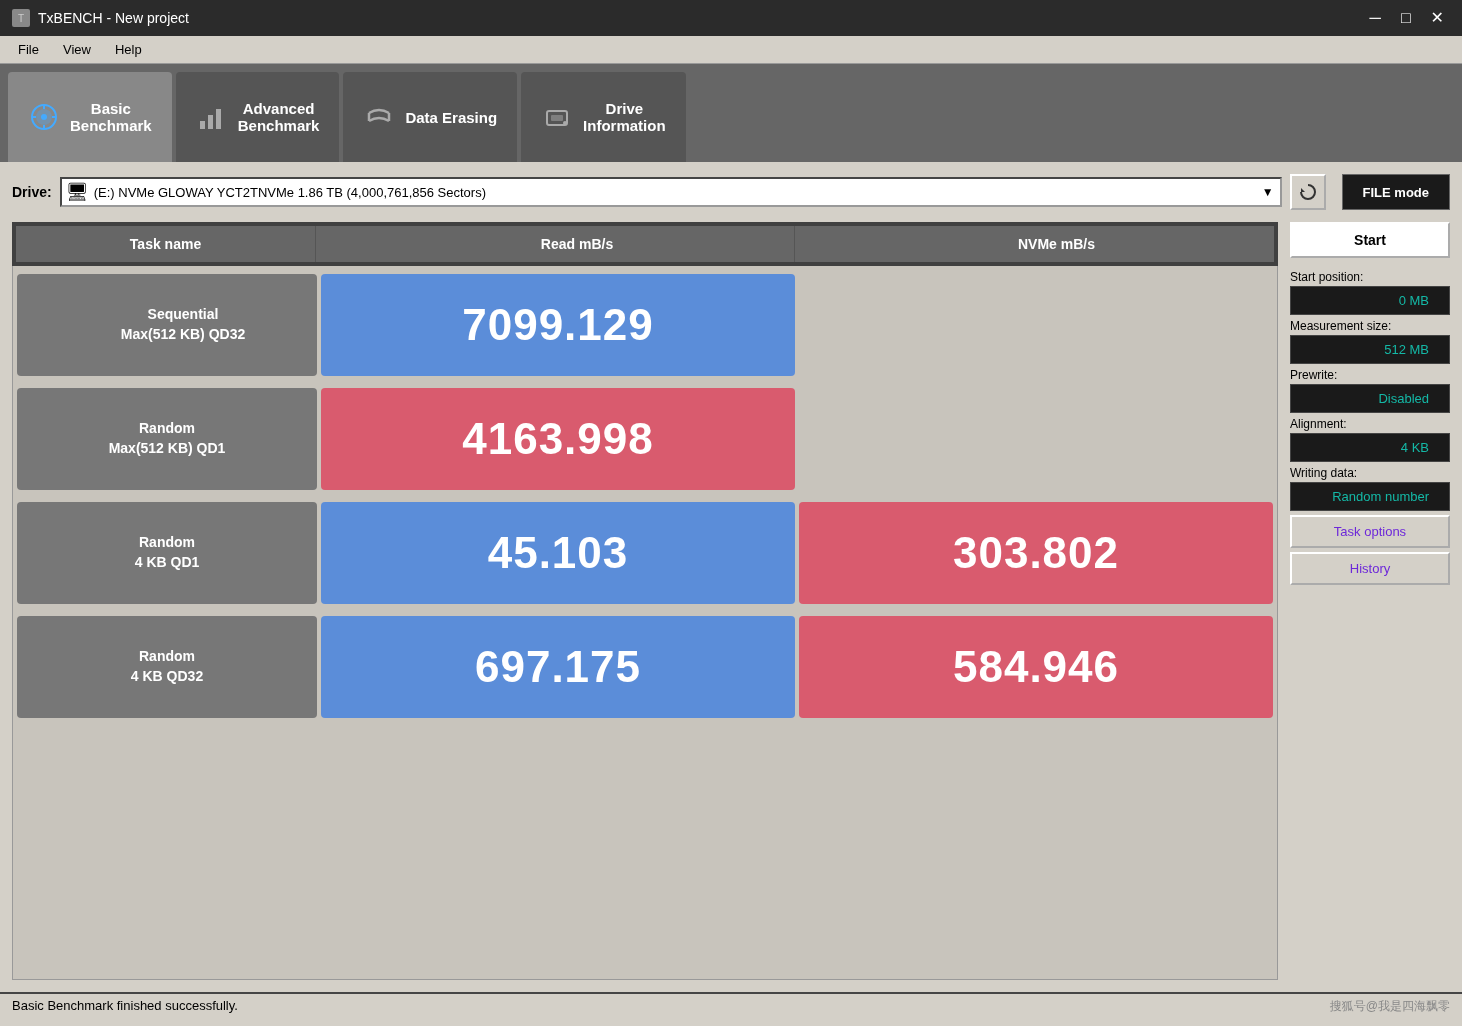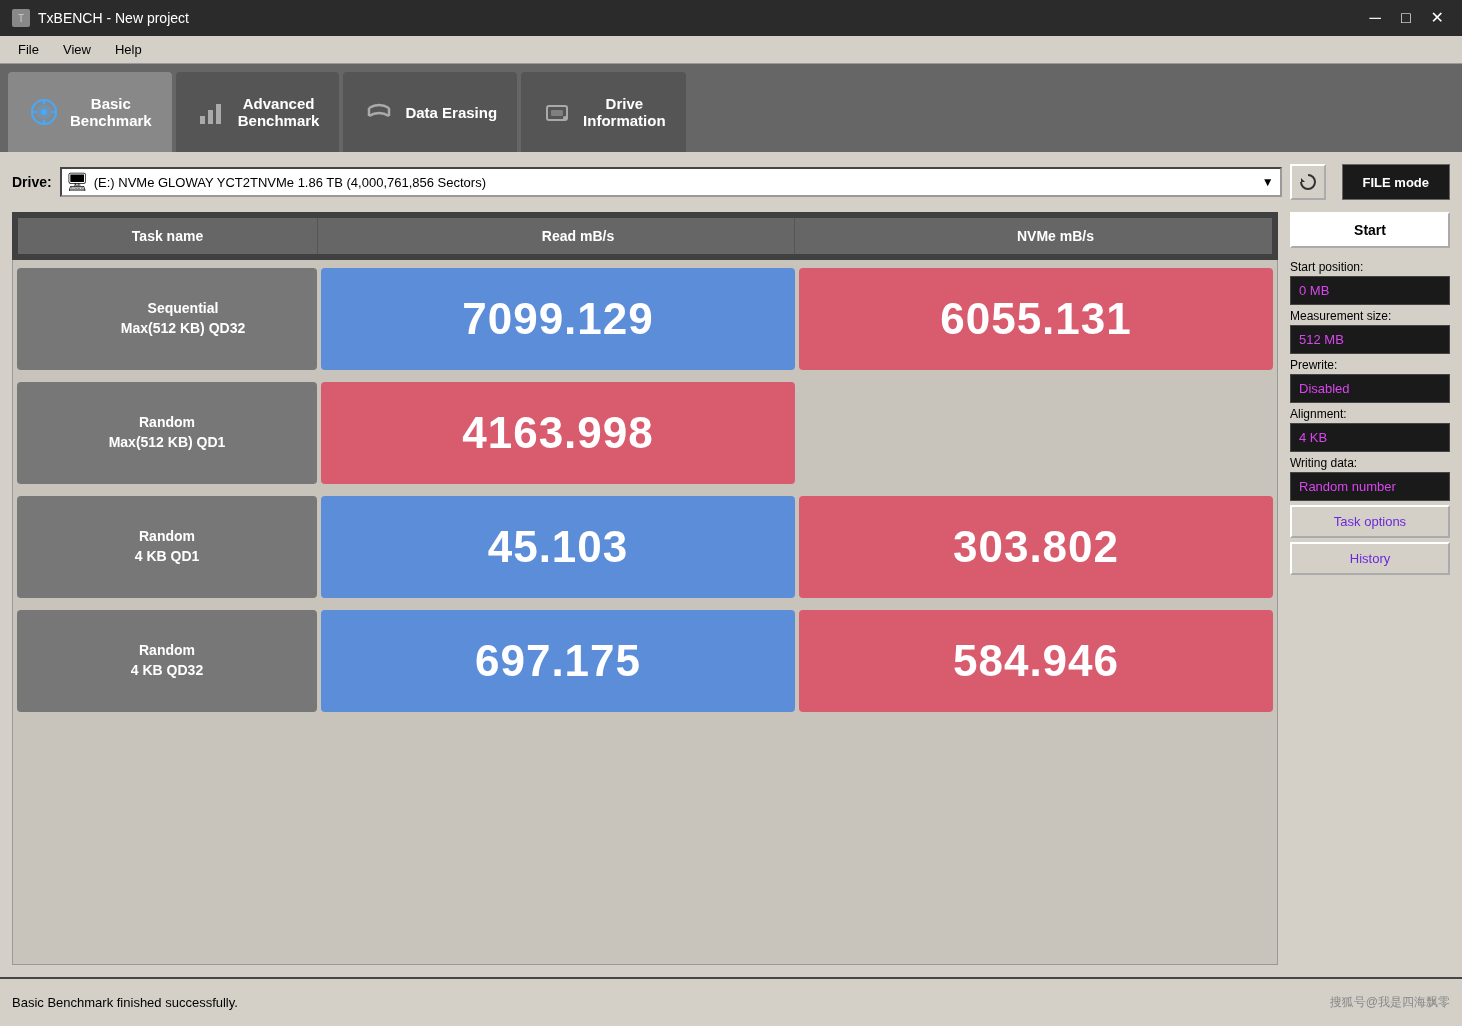--- a/index.html
+++ b/index.html
@@ -73,21 +73,21 @@
       color: #000;
     }
 
     
     .toolbar {
       background: #666666;
       display: flex;
       align-items: stretch;
       padding: 8px 8px 0 8px;
       gap: 4px;
-      height: 88px;
+      height: 98px;
       flex-shrink: 0;
     }
     .tab-btn {
       display: flex;
       align-items: center;
       gap: 10px;
       padding: 8px 20px;
       cursor: pointer;
       border: none;
       font-size: 14px;
@@ -184,21 +184,21 @@
     
     .benchmark-table-area {
       flex: 1;
       display: flex;
       flex-direction: column;
     }
     .table-header {
       display: grid;
       grid-template-columns: 300px 1fr 1fr;
       background: #666;
-      border: 6px solid #404040;
+      border: 4px solid #404040;
       gap: 44px;
     }
     .th {
       color: white;
       font-size: 14px;
       font-weight: bold;
       padding: 10px 16px;
       text-align: center;
       border-right: 1px solid #555;
     }
@@ -269,23 +269,23 @@
       flex-direction: column;
       gap: 2px;
     }
     .sidebar-label {
       font-size: 12px;
       color: #000;
       font-weight: normal;
     }
     .sidebar-value-box {
       background: #1a1a1a;
-      color: #d946ef;
-      text-align: left;
-      padding: 6px 8px;
+      color: #14b8a6;
+      text-align: right;
+      padding: 6px 20px;
       font-size: 13px;
       border: 1px solid #444;
     }
     .start-btn {
       background: white;
       color: #000;
       border: 2px outset #fff;
       padding: 8px 16px;
       font-size: 14px;
       font-weight: bold;
@@ -304,23 +304,23 @@
     }
 
     
     .status-bar {
       background: #d4d0c8;
       border-top: 2px inset #999;
       padding: 4px 12px;
       font-size: 13px;
       color: #000;
       display: flex;
-      align-items: center;
+      align-items: flex-start;
       justify-content: space-between;
-      height: 49px;
+      height: 34px;
       flex-shrink: 0;
     }
     .watermark {
       font-size: 12px;
       color: #888;
     }
 
     
     .drive-icon {
       display: inline-flex;
@@ -430,21 +430,20 @@
         <div class="th">Task name</div>
         <div class="th">Read mB/s</div>
         <div class="th">NVMe mB/s</div>
       </div>
       <div class="table-body">
 
         <div class="table-row">
           <div class="task-name-cell" style="white-space:pre-line;padding-left:40px;">Sequential
 Max(512 KB) QD32</div>
           <div class="read-cell">7099.129</div>
-          <div class="write-cell">6055.131</div>
         </div>
 
         <div class="table-row">
           <div class="task-name-cell" style="white-space:pre-line;">Random
 Max(512 KB) QD1</div>
           <div class="write-cell">4163.998</div>
         </div>
 
         <div class="table-row">
           <div class="task-name-cell" style="white-space:pre-line;">Random

